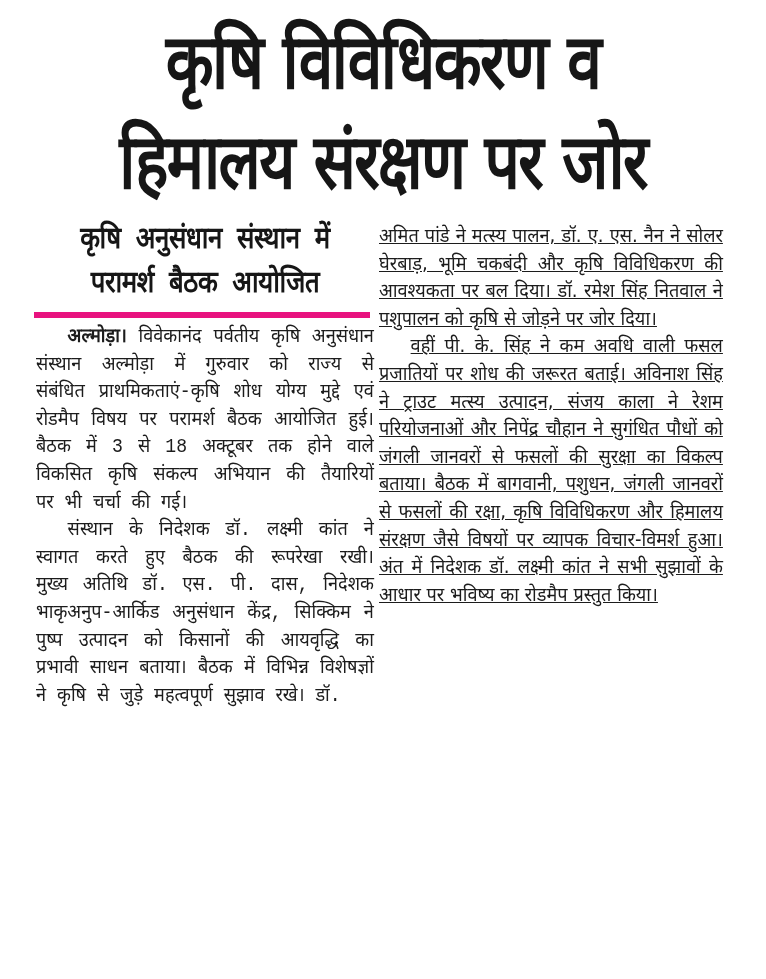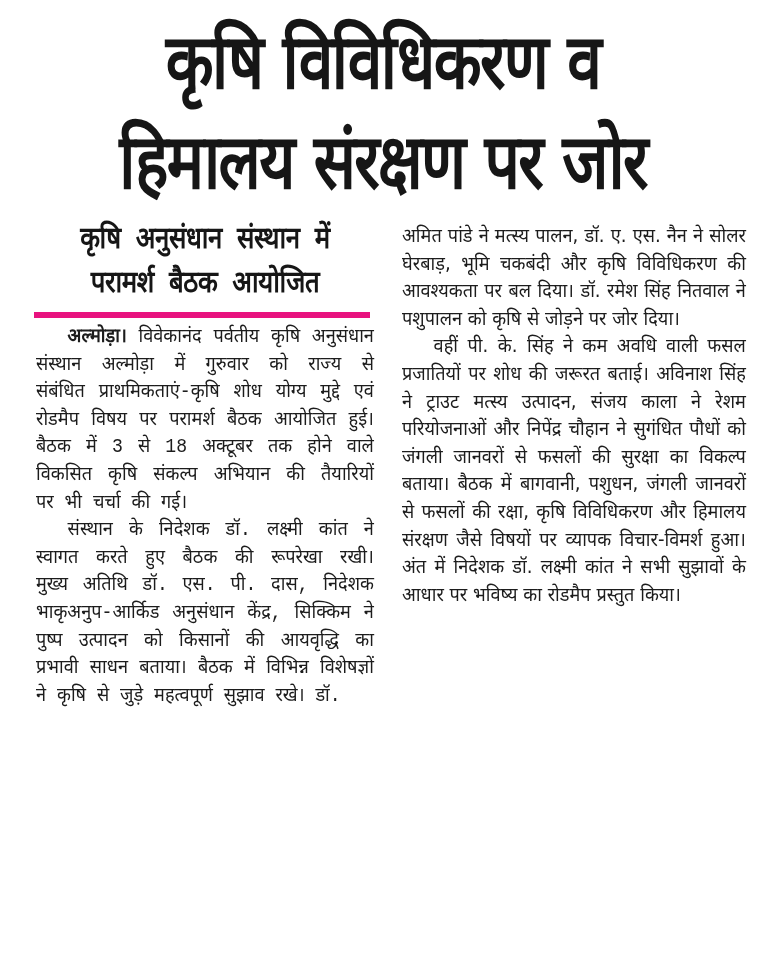--- a/index.html
+++ b/index.html
@@ -42,22 +42,23 @@
       line-height: 27.6px;
       color: #1c1c1c;
       text-align: justify;
     }
     .col-left {
       left: 36px;
       width: 338px;
       font-family: Liberation Mono, monospace;
     }
     .col-right {
-      left: 402px;
+      left: 379px;
       width: 344px;
+      text-decoration: underline;
     }
     .subhead {
       font-weight: bold;
       text-align: center;
       font-size: 30px;
       line-height: 44px;
       color: #161616;
       letter-spacing: -0.5px;
       white-space: nowrap;
       transform: scaleX(0.86);

